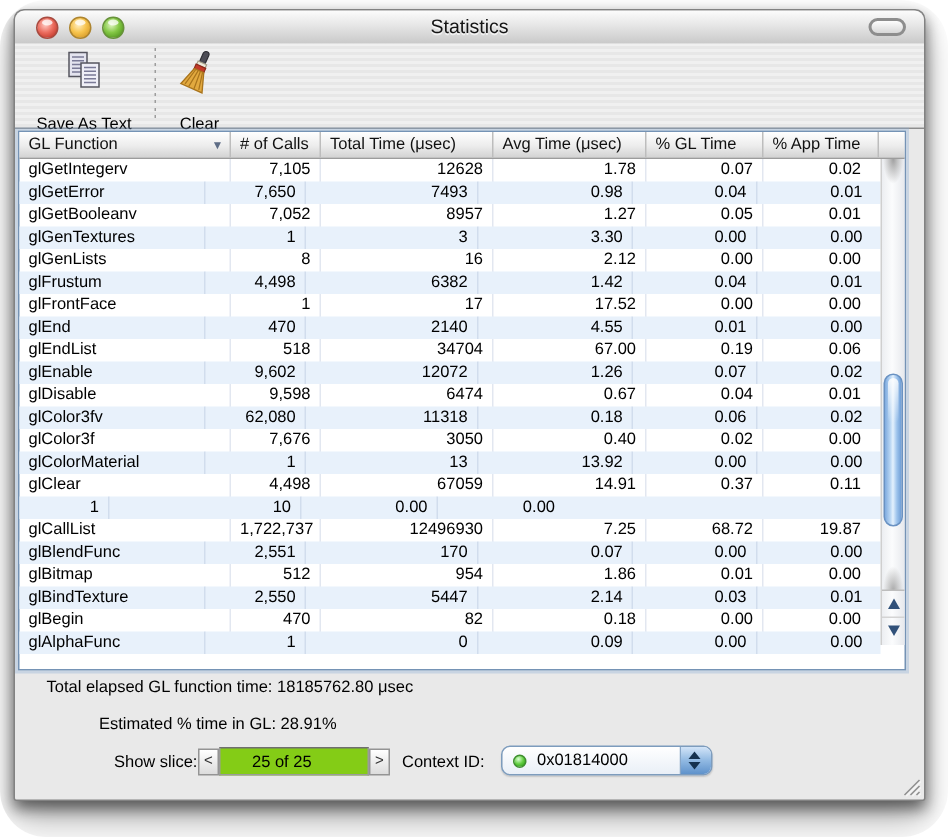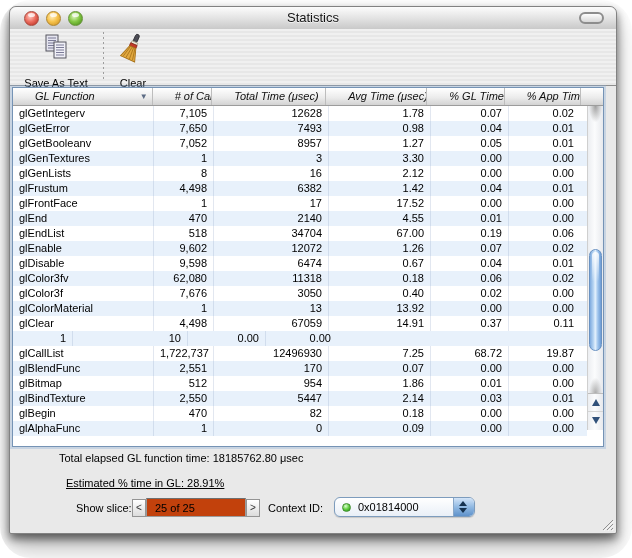--- a/index.html
+++ b/index.html
@@ -34,27 +34,27 @@
   .tbtn.save{left:3px;width:86px;}
   .tbtn.clear{left:95px;width:56px;}
   .tb-divider{position:absolute;left:93px;top:3px;bottom:3px;width:1px;
               background:repeating-linear-gradient(to bottom,#9d9d9d 0 2px,transparent 2px 5px);}
 
   
   .table{position:absolute;left:2px;top:80px;width:590px;height:358px;background:#fff;
          border:1px solid #7593b5;box-shadow:0 0 0 2px rgba(140,175,215,.35);}
   .thead{position:absolute;left:0;top:0;right:0;height:18px;display:flex;
          background:linear-gradient(#ffffff,#ececec 55%,#d3d3d3);border-bottom:1px solid #9c9c9c;box-sizing:border-box;}
-  .th{box-sizing:border-box;font-size:11px;line-height:17px;color:#101010;padding-left:22px;
-      border-right:1px solid #bdbdbd;white-space:nowrap;overflow:hidden;position:relative;font-style:italic;}
+  .th{box-sizing:border-box;font-size:11px;line-height:17px;color:#101010;padding-left:6px;
+      border-right:1px solid #bdbdbd;white-space:nowrap;overflow:hidden;position:relative;}
   .th.filler{flex:1;border-right:none;}
   .sortglyph{position:absolute;right:4px;top:0;font-size:8px;color:#5d6c85;line-height:17px;}
   .tbody{position:absolute;left:0;top:18px;width:574px;}
   .tr{display:flex;height:15px;align-items:flex-end;}
-  .tr.even{background:#e8f1fb;}
+  .tr.even{background:#e8f1fb;gap:13px;}
   .td{box-sizing:border-box;font-size:11px;line-height:15px;color:#000;padding:0 6px;
       border-right:1px solid rgba(150,170,200,.28);white-space:nowrap;overflow:hidden;}
   .td.num{text-align:right;}
   .c0{width:141px;} .c1{width:60px;} .c2{width:115px;} .c3{width:102px;} .c4{width:78px;} .c5{width:77px;}
   .td.c5{padding-right:12px;border-right:none;}
 
   
   .scrollbar{position:absolute;right:0;top:18px;width:16px;height:324px;
              background:linear-gradient(to right,#eceef1,#fbfcfd 45%,#e7e9ed);border-left:1px solid #cfcfcf;box-sizing:border-box;}
   .cap{position:absolute;left:0;right:0;height:22px;}
@@ -67,32 +67,32 @@
                  background:linear-gradient(rgba(255,255,255,.85),rgba(255,255,255,0));}
   .sarrow{position:absolute;left:0;right:0;height:18px;background:linear-gradient(to right,#eceef1,#fbfcfd 45%,#e7e9ed);}
   .sarrow.up{bottom:18px;border-top:1px solid #bdbdbd;}
   .sarrow.down{bottom:0;border-top:1px solid #cascade;border-top:1px solid #d4d4d4;}
   .sarrow::after{content:"";position:absolute;left:4px;}
   .sarrow.up::after{top:5px;border-left:4px solid transparent;border-right:4px solid transparent;border-bottom:7px solid #31517a;}
   .sarrow.down::after{top:5px;border-left:4px solid transparent;border-right:4px solid transparent;border-top:7px solid #31517a;}
 
   
   .ftext{position:absolute;font-size:11px;color:#000;white-space:nowrap;}
-  .line1{left:21px;top:445px;margin-left:28px;}
-  .line2{left:56px;top:470px;text-decoration:underline;}
+  .line1{left:21px;top:445px;}
+  .line2{left:56px;top:470px;}
   .slice-label{left:66px;top:495px;}
   .ctx-label{left:258px;top:495px;}
   .stepbtn{position:absolute;top:492px;width:14px;height:18px;box-sizing:border-box;
            border:1px solid #949494;background:linear-gradient(#ffffff,#dcdcdc);
            font-size:10px;line-height:16px;text-align:center;color:#333;}
   .stepbtn.prev{left:122px;}
   .stepbtn.next{left:236px;}
   .slice-field{position:absolute;left:136px;top:491px;width:100px;height:19px;box-sizing:border-box;
-               border:1px solid #9b9b9b;border-top-color:#6f6f6f;background:#c2410c;
-               font-family:inherit;font-size:11px;padding:0 0 0 8px;color:#000;}
+               border:1px solid #9b9b9b;border-top-color:#6f6f6f;background:#84cc16;
+               font-family:inherit;font-size:11px;padding:0 0 0 21px;color:#000;}
   .popup{position:absolute;left:324px;top:490px;width:141px;height:20px;box-sizing:border-box;
          border:1px solid #7d9cbd;border-radius:6px;background:linear-gradient(#ffffff,#e9eff7);
          box-shadow:0 1px 1px rgba(0,0,0,.15);}
   .popup .led{position:absolute;left:7px;top:5px;width:9px;height:9px;border-radius:50%;
               border:1px solid #3f8f2f;box-sizing:border-box;
               background:radial-gradient(circle at 38% 30%,#dcffd4,#62ce41 50%,#2e9a1c 90%);}
   .popup .ptext{position:absolute;left:23px;top:0;line-height:18px;font-size:11px;color:#000;}
   .popup .pcap{position:absolute;right:0;top:0;bottom:0;width:20px;border-radius:0 5px 5px 0;
                background:linear-gradient(#d2e4f8,#91b9e2 50%,#5f92cb);border-left:1px solid #87a6c8;}
   .popup .pcap i{position:absolute;left:5px;width:0;height:0;border-left:4px solid transparent;border-right:4px solid transparent;}

